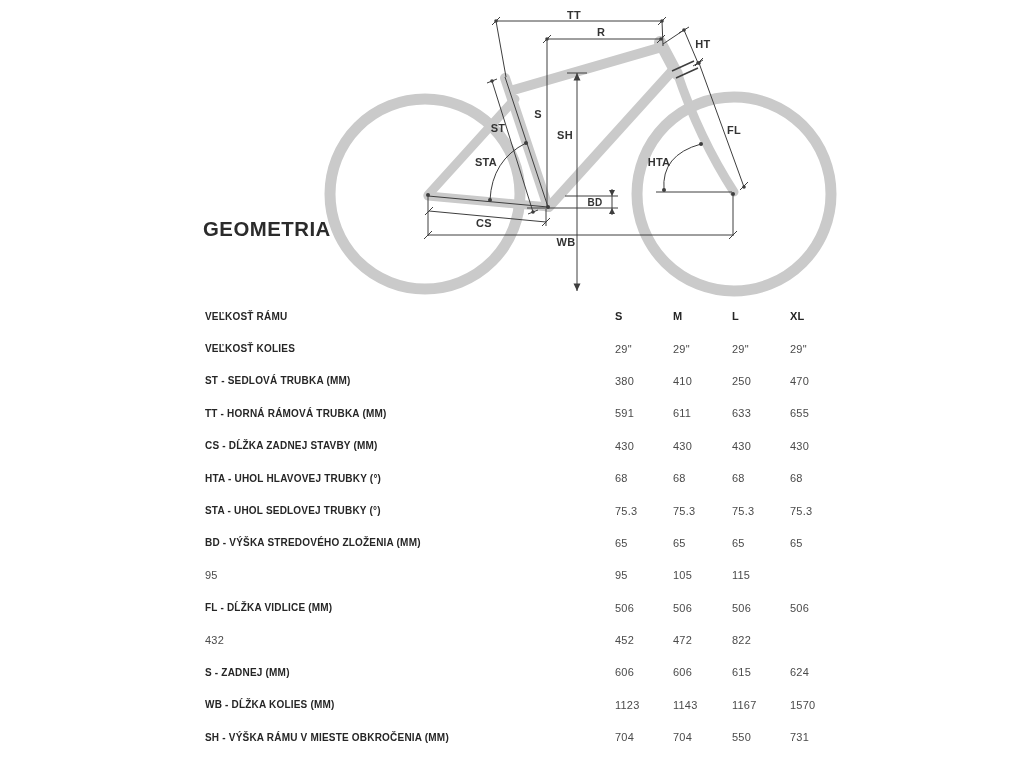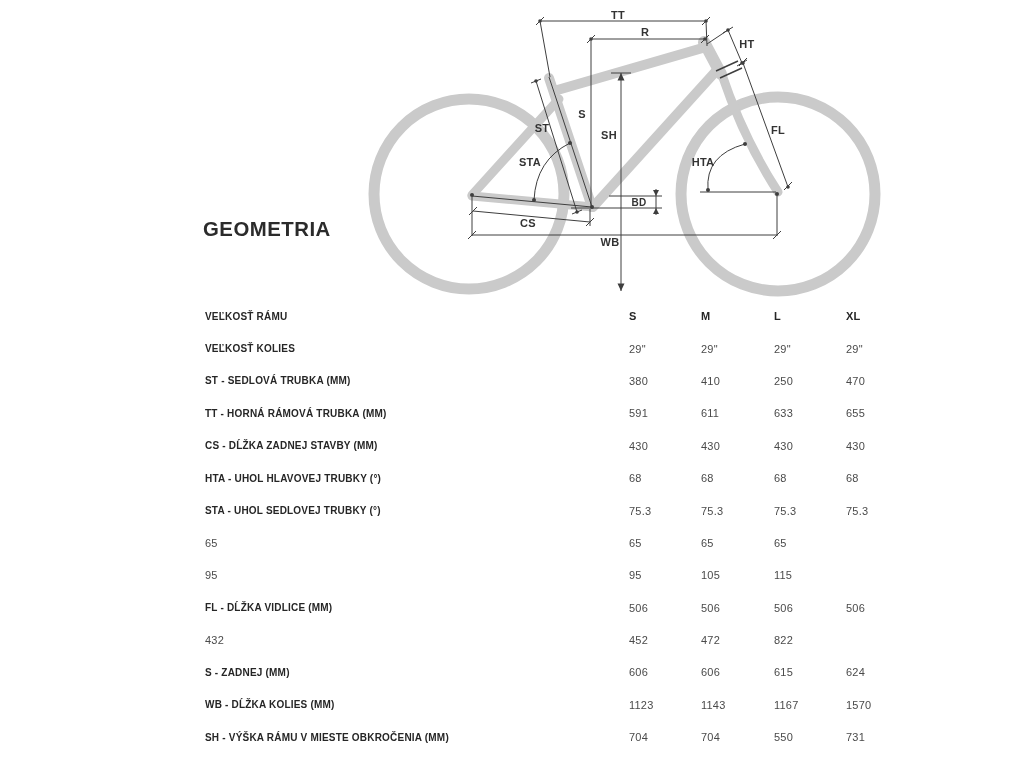--- a/index.html
+++ b/index.html
@@ -1,32 +1,31 @@
 <!DOCTYPE html>
 <html><head>
 <meta charset="utf-8">
 <style>
   * { margin:0; padding:0; box-sizing:border-box; }
   html,body { background:#ffffff; }
   body { font-family:"Liberation Sans", sans-serif; }
   .stage {
     position:relative; width:1024px; height:768px; background:#fff; overflow:hidden;
   }
-  .diagram-wrap { position:absolute; left:0; top:0; width:828px; height:300px;padding-left:44px; }
+  .diagram-wrap { position:absolute; left:0; top:0; width:828px; height:300px; }
   .page-title {
     position:absolute; left:203px; top:217px;
     font-size:21px; font-weight:bold; letter-spacing:0.5px; color:#2b2b2b;
     transform:scaleX(0.97); transform-origin:left;
   }
   .geo-table { position:absolute; left:205px; top:300px; width:640px; }
   .geo-row {
     height:32.4px; display:grid;
     grid-template-columns:410px 58px 59px 58px auto;
     align-items:center;
-    gap:14px;
   }
   .geo-row .lbl {
     font-size:10px; font-weight:bold; color:#262626; letter-spacing:0.2px;
     white-space:nowrap;
   }
   .geo-row .val {
     font-size:11px; font-weight:normal; color:#4a4a4a; letter-spacing:0.2px;
   }
   .geo-row.header .val { font-weight:bold; color:#262626; font-size:11px; }
   
@@ -195,20 +194,21 @@
         <span class="val">68</span>
       </div>
       <div class="geo-row">
         <span class="lbl">STA - UHOL SEDLOVEJ TRUBKY (°)</span>
         <span class="val">75.3</span>
         <span class="val">75.3</span>
         <span class="val">75.3</span>
         <span class="val">75.3</span>
       </div>
       <div class="geo-row">
+        <span class="lbl">BD - VÝŠKA STREDOVÉHO ZLOŽENIA (MM)</span>
         <span class="val">65</span>
         <span class="val">65</span>
         <span class="val">65</span>
         <span class="val">65</span>
       </div>
       <div class="geo-row">
         <span class="val">95</span>
         <span class="val">95</span>
         <span class="val">105</span>
         <span class="val">115</span>

